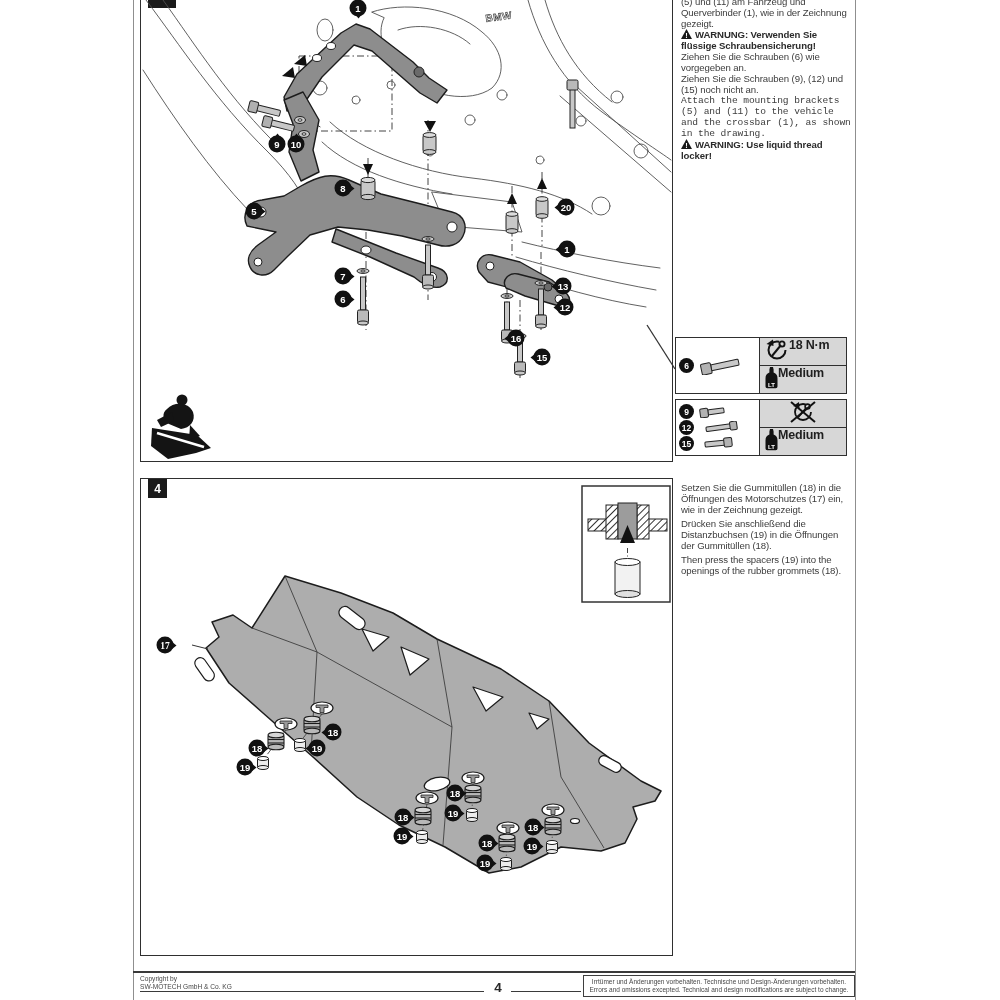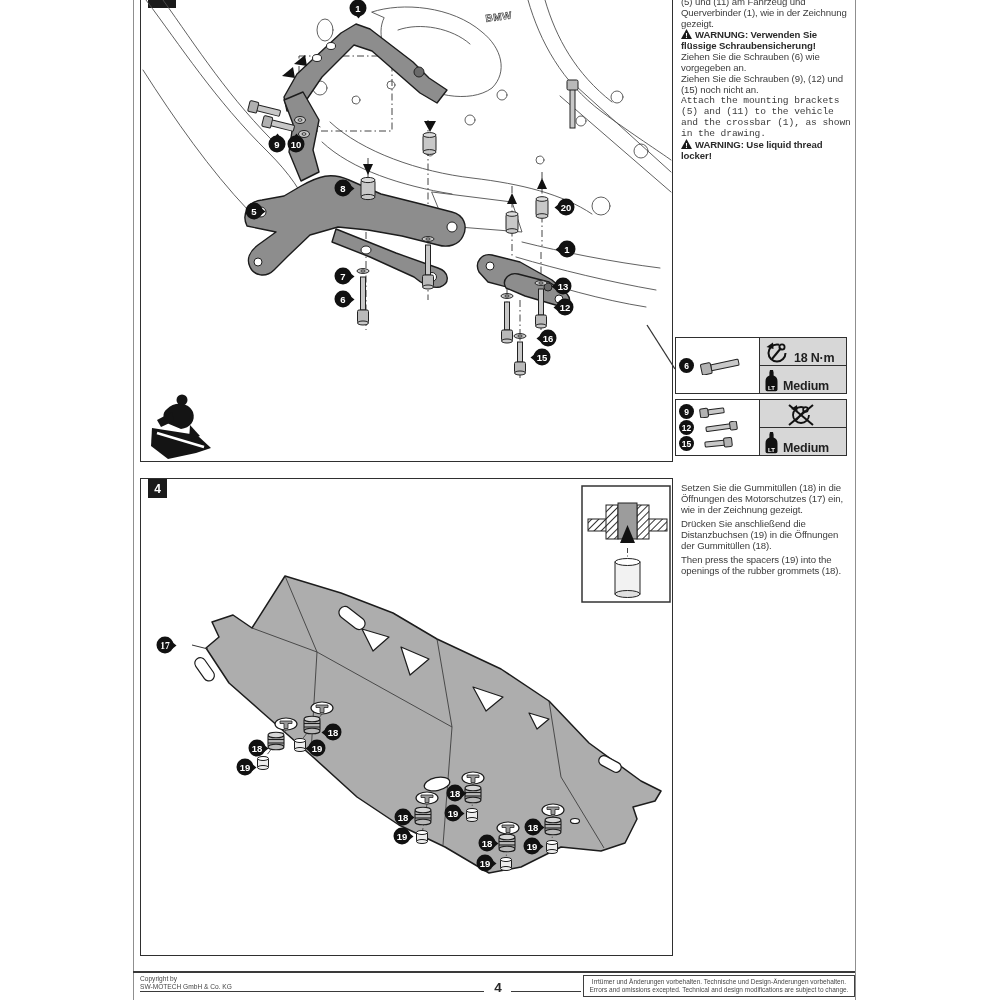--- a/index.html
+++ b/index.html
@@ -23,21 +23,21 @@
   .tail-left::after{left:-8px;top:4.5px;border-width:4px 5px;border-color:transparent #111 transparent transparent;}
   .tail-right::after{right:-8px;top:4.5px;border-width:4px 5px;border-color:transparent transparent transparent #111;}
   .tail-up::after{top:-7px;left:4.5px;border-width:5px 4px;border-color:transparent transparent #111 transparent;}
   .tail-down::after{bottom:-7px;left:4.5px;border-width:5px 4px;border-color:#111 transparent transparent transparent;}
   
   .tq{position:absolute;left:675px;width:172px;height:57px;border:1.6px solid #2f2f2f;
       box-sizing:border-box;display:flex;background:#fff;}
   .tq-left{width:84px;border-right:1.6px solid #2f2f2f;box-sizing:border-box;display:flex;
            flex-direction:column;justify-content:center;align-items:flex-start;padding:2px 3px;gap:1px;}
   .tq-right{flex:1;display:flex;flex-direction:column;}
-  .tq-row{flex:1;background:#d7d7d7;display:flex;align-items:flex-end;gap:5px;padding-left:5px;}
+  .tq-row{flex:1;background:#d7d7d7;display:flex;align-items:flex-start;padding-left:5px;}
   .tq-row.center{justify-content:center;padding-left:0;}
   .tq-row + .tq-row{border-top:1.6px solid #2f2f2f;}
   .tq-label{font-weight:bold;font-size:12.5px;color:#1f1f1f;letter-spacing:-0.2px;}
   .mini-badge{width:15px;height:15px;border-radius:50%;background:#111;color:#fff;font-size:8.5px;
               font-weight:bold;display:inline-flex;align-items:center;justify-content:center;flex:none;}
   .partrow{display:flex;align-items:center;gap:3px;}
   
   .f-rule{position:absolute;background:#3a3a3a;}
   .f-copy{position:absolute;left:140px;top:975px;font-size:6.6px;line-height:8px;color:#464646;}
   .f-pagenum{position:absolute;left:486px;top:980px;width:24px;text-align:center;font-weight:bold;
@@ -473,21 +473,21 @@
     <div class="callout tail-up" style="left: 277px; top: 144px;">9</div>
     <div class="callout tail-up" style="left: 296px; top: 144px;">10</div>
     <div class="callout tail-right" style="left: 254px; top: 211px;">5</div>
     <div class="callout tail-right" style="left: 343px; top: 188px;">8</div>
     <div class="callout tail-right" style="left: 343px; top: 276px;">7</div>
     <div class="callout tail-right" style="left: 343px; top: 299px;">6</div>
     <div class="callout tail-left" style="left: 566px; top: 207px;">20</div>
     <div class="callout tail-left" style="left: 567px; top: 249px;">1</div>
     <div class="callout tail-left" style="left: 563px; top: 286px;">13</div>
     <div class="callout tail-left" style="left: 565px; top: 307px;">12</div>
-    <div class="callout tail-left" style="left: 548px; top: 338px;">16</div>
+    <div class="callout tail-left" style="left: 516px; top: 338px;">16</div>
     <div class="callout tail-left" style="left: 542px; top: 357px;">15</div>
     <div class="callout tail-right" style="left: 165px; top: 645px; font-family: Liberation Serif, serif;">17</div>
     <div class="callout tail-left" style="left: 333px; top: 732px;">18</div>
     <div class="callout tail-left" style="left: 317px; top: 748px;">19</div>
     <div class="callout tail-right" style="left: 257px; top: 748px;">18</div>
     <div class="callout tail-right" style="left: 245px; top: 767px;">19</div>
     <div class="callout tail-right" style="left: 455px; top: 793px;">18</div>
     <div class="callout tail-right" style="left: 453px; top: 813px;">19</div>
     <div class="callout tail-right" style="left: 403px; top: 817px;">18</div>
     <div class="callout tail-right" style="left: 402px; top: 836px;">19</div>

